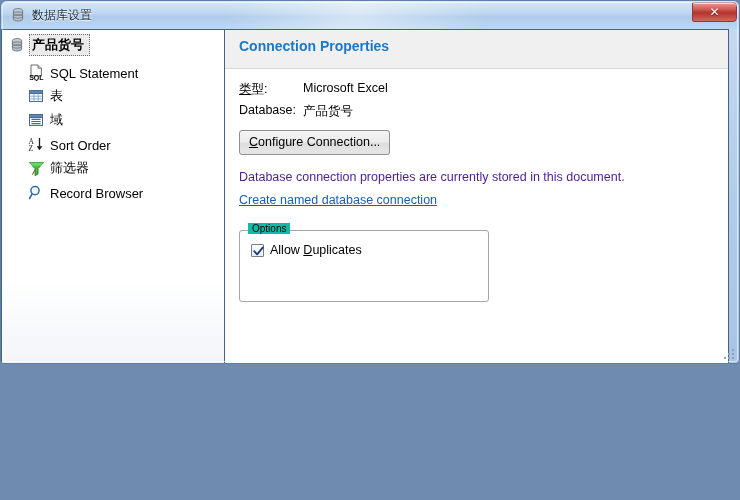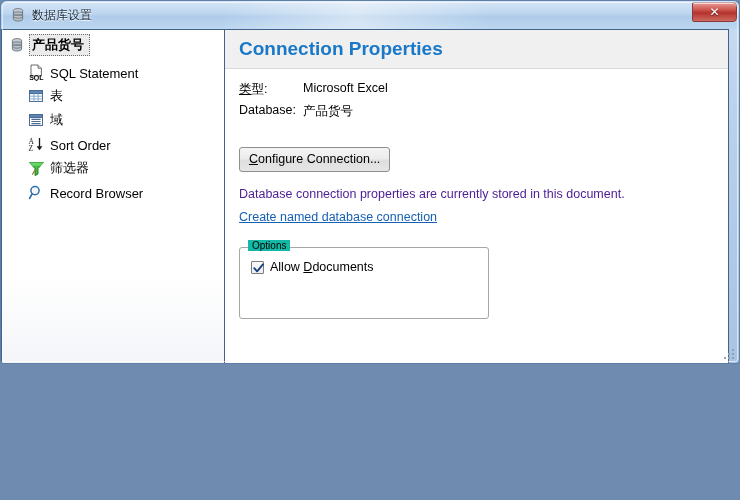--- a/index.html
+++ b/index.html
@@ -163,21 +163,21 @@
   #content-header {
     position: absolute;
     left: 0; top: 0; right: 0;
     height: 39px;
     background: #f0f0f0;
     border-bottom: 1px solid #d8d8d8;
   }
   #content-title {
     position: absolute;
     left: 14px; top: 8px;
-    font-size: 19px;
+    font-size: 14px;
     font-weight: bold;
     color: #1978c8;
     white-space: nowrap;
   }
   #content-body {
     position: absolute;
     left: 0; top: 39px; right: 0; bottom: 0;
     padding: 12px 14px 0 14px;
   }
 
@@ -187,21 +187,21 @@
     color: #000;
     margin-bottom: 5px;
     white-space: nowrap;
   }
   .kv-key { width: 64px; flex: 0 0 64px; }
   .kv-key .mnem { text-decoration: underline; }
   .kv-val { }
 
   #configure-button {
     display: inline-block;
-    margin-top: 22px;
+    margin-top: 5px;
     padding: 4px 9px 5px 9px;
     font-size: 12.5px;
     color: #000;
     background: linear-gradient(180deg, #f4f4f4 0%, #ececec 48%, #dedede 52%, #e6e6e6 100%);
     border: 1px solid #8f8f8f;
     border-radius: 3px;
     cursor: pointer;
     white-space: nowrap;
   }
   #configure-button .mnem { text-decoration: underline; }
@@ -458,21 +458,21 @@
 
         <div id="options-group">
           <span id="options-legend">Options</span>
 
           <div id="allow-duplicates-row">
             <span class="checkbox">
               <svg width="11" height="11" viewBox="0 0 11 11">
                 <path d="M1.2 5.2 L4.1 8.4 L9.9 1.4" fill="none" stroke="#1a3f7a" stroke-width="1.8" stroke-linecap="round" stroke-linejoin="round"></path>
               </svg>
             </span>
-            <span><span>Allow </span><span class="mnem">D</span><span>documents</span></span>
+            <span><span>Allow </span><span class="mnem">D</span><span>uplicates</span></span>
           </div>
         </div>
 
       </div>
     </div>
 
     <div id="footer">
       <div class="dlg-btn default" id="btn-ok">
         <span>确定</span>
       </div>

